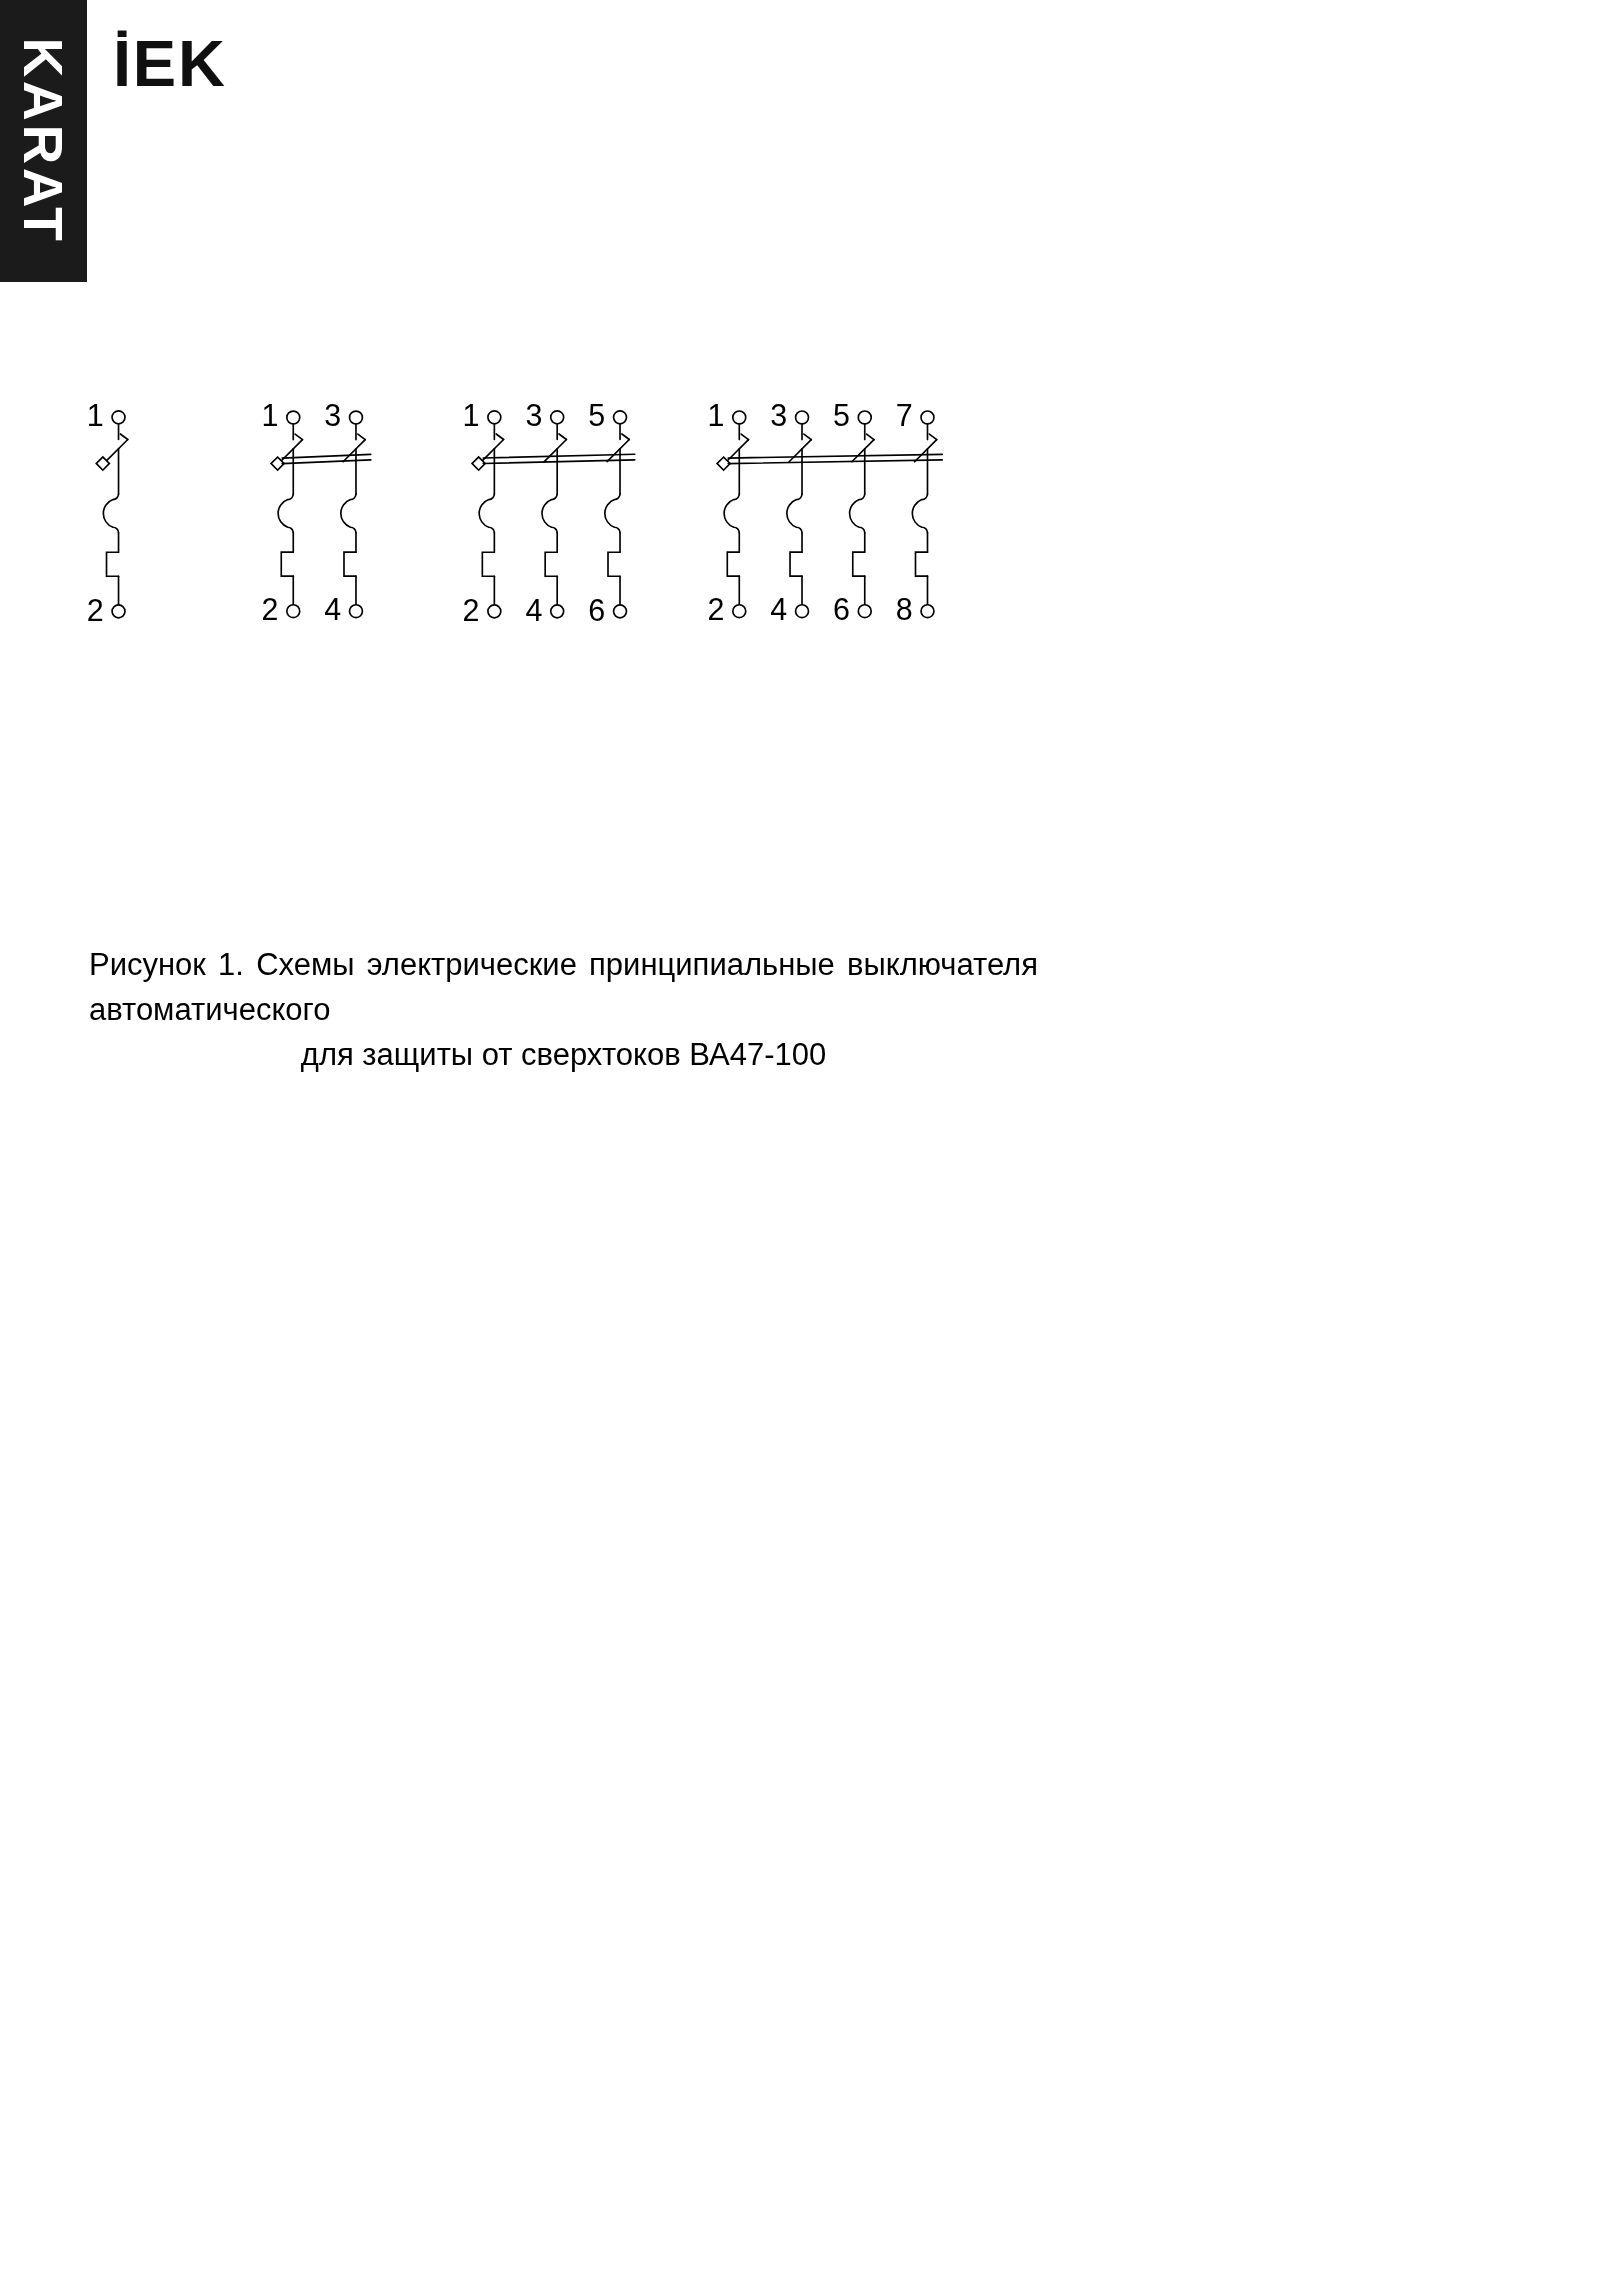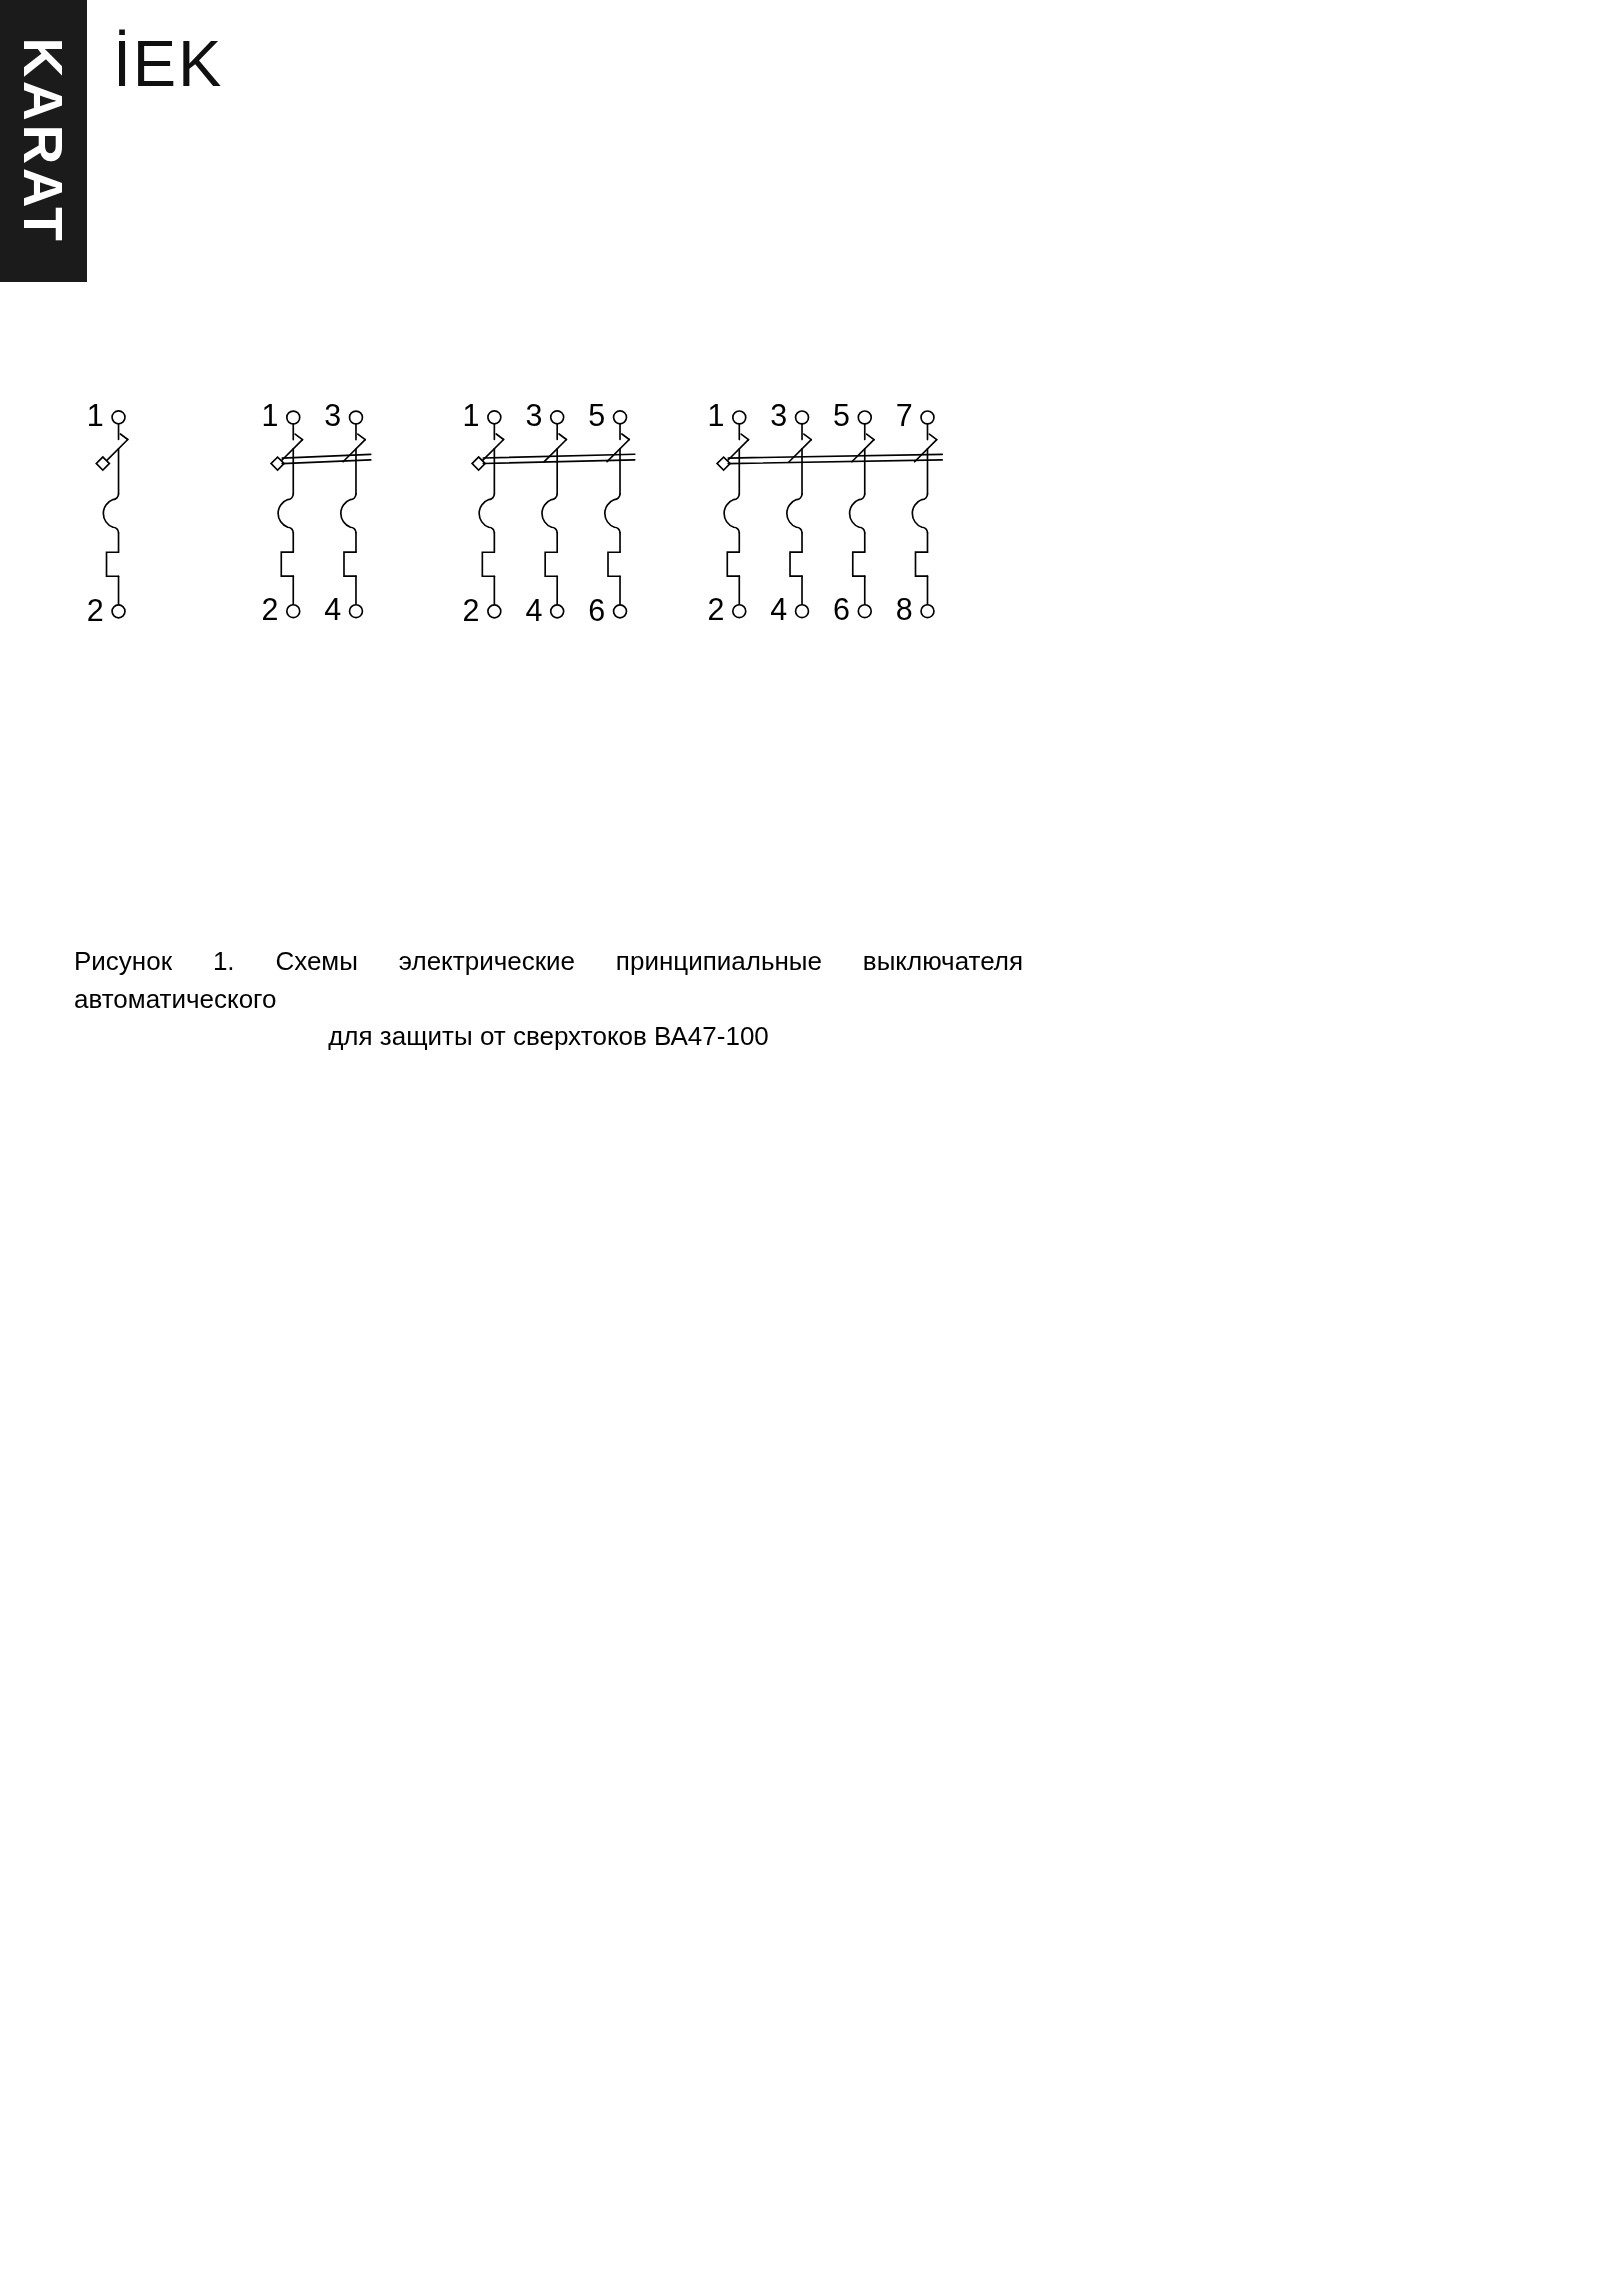--- a/index.html
+++ b/index.html
@@ -22,21 +22,21 @@
     color:#ffffff;
     font-size:55px;
     font-weight:600;
     letter-spacing:3.7px;
     white-space:nowrap;
     transform:rotate(90deg);
   }
   .logo {
     position:absolute; left:113px; top:28px;
     font-size:65px;
-    font-weight:400;
+    font-weight:700;
     letter-spacing:1.8px;
     color:#101010;
     line-height:1.1;
   }
   .diagrams {
     position:absolute; left:0; top:397px;
     width:100%; height:249px;
   }
   .schematic { position:absolute; top:0; }
   .schematic line, .schematic path {
@@ -47,23 +47,23 @@
   }
   .schematic circle {
     stroke:#000; stroke-width:1.8; fill:#ffffff;
   }
   .schematic text {
     font-family:"Liberation Sans", sans-serif;
     font-size:33px;
     fill:#000; stroke:none;
   }
   .caption {
-    position:absolute; left:74px; top:943px;
+    position:absolute; left:89px; top:943px;
     width:949px;
-    font-size:26px;
+    font-size:31px;
     line-height:1.45;
     color:#000;
   }
   .cap-line1 { display:block; text-align:justify; text-align-last:justify; }
   .cap-line2 { display:block; text-align:center; }
 </style>
 </head>
 <body>
 
 <div class="page">

